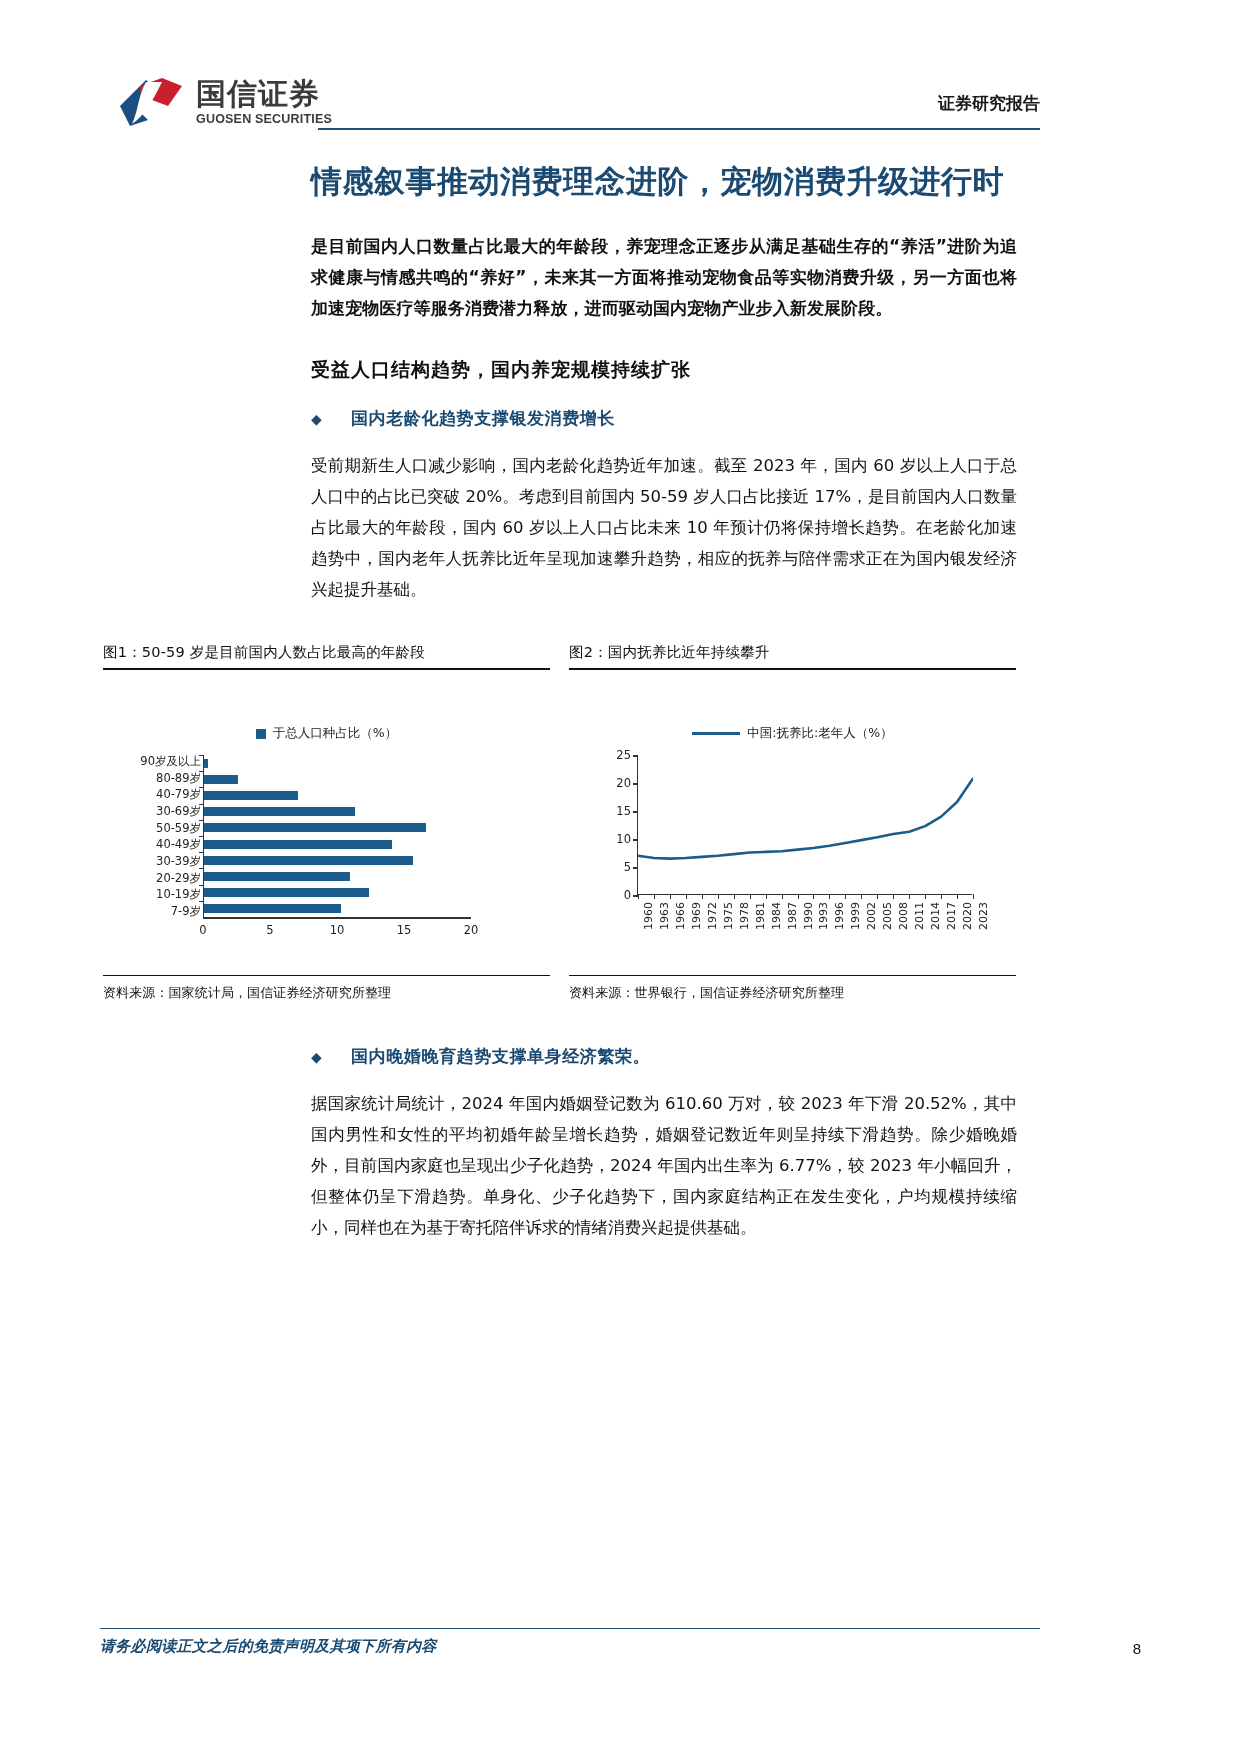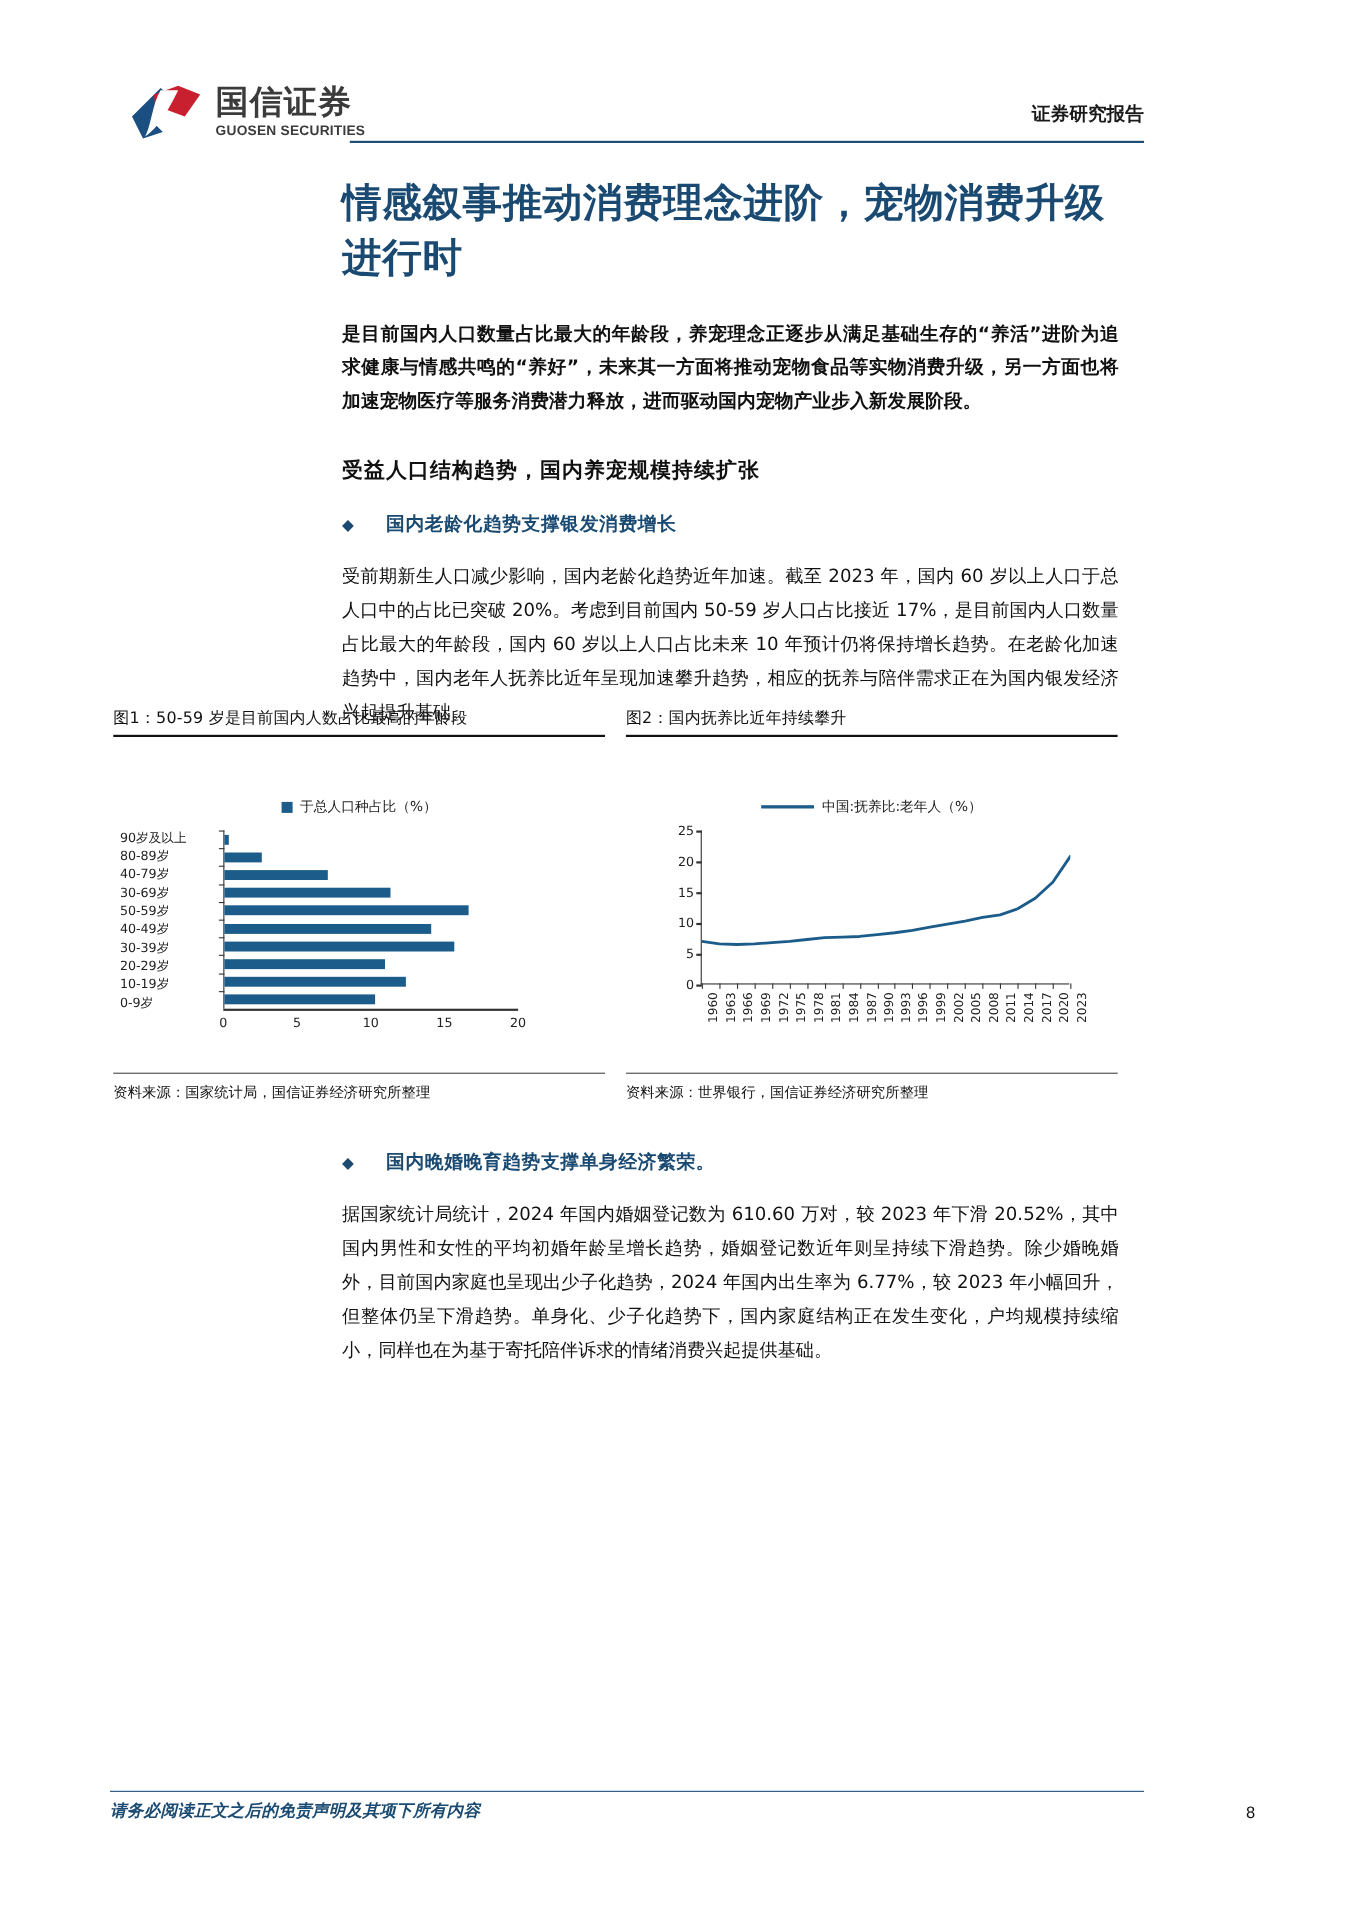--- a/index.html
+++ b/index.html
@@ -61,21 +61,21 @@
 
   
   .content {
     position: absolute;
     left: 311px; top: 160px;
     width: 706px;
   }
 
   .doc-title {
     font-family: "DejaVu Sans", "Liberation Sans", sans-serif;
-    font-size: 36px;
+    font-size: 31px;
     font-weight: bold;
     color: #1a4a72;
     line-height: 1.40;
     letter-spacing: 0.5px;
     margin: 0 0 28px 0;
   }
 
   .abstract {
     font-family: "DejaVu Sans", "Liberation Sans", sans-serif;
     font-size: 17px;
@@ -177,21 +177,21 @@
   }
 
   
   .c1 { position: absolute; left: 0; top: 52px; width: 447px; height: 200px; }
   .c1-catlabels {
     position: absolute; left: 6px; top: 0; width: 92px; height: 162px;
     display: flex; flex-direction: column; justify-content: space-between;
   }
   .c1-catlabels span {
     font-family: "DejaVu Sans", sans-serif;
-    font-size: 11.5px; color: #222; line-height: 12px;
+    font-size: 11.5px; color: #222; text-align: right; line-height: 12px;
     display: block;
   }
   .c1-plot {
     position: absolute; left: 100px; top: 0; width: 268px; height: 162px;
     border-left: 1.5px solid #333;
   }
   .bar {
     position: absolute;
     height: 9px;
     background: #1b5c8a;
@@ -320,21 +320,21 @@
           <div class="c1-catlabels" id="c1-cats">
               <span>90岁及以上</span>
               <span>80-89岁</span>
               <span>40-79岁</span>
               <span>30-69岁</span>
               <span>50-59岁</span>
               <span>40-49岁</span>
               <span>30-39岁</span>
               <span>20-29岁</span>
               <span>10-19岁</span>
-              <span>0-9岁</span>
+              <span>7-9岁</span>
             </div>
           <div class="c1-plot" id="c1-plot">
               <div class="bar" style="top: 3.6px; width: 4.02px;"></div>
               <div class="tickmark" style="top: 0px;"></div>
               <div class="bar" style="top: 19.8px; width: 33.5px;"></div>
               <div class="tickmark" style="top: 16.2px;"></div>
               <div class="bar" style="top: 36px; width: 93.8px;"></div>
               <div class="tickmark" style="top: 32.4px;"></div>
               <div class="bar" style="top: 52.2px; width: 151.42px;"></div>
               <div class="tickmark" style="top: 48.6px;"></div>

